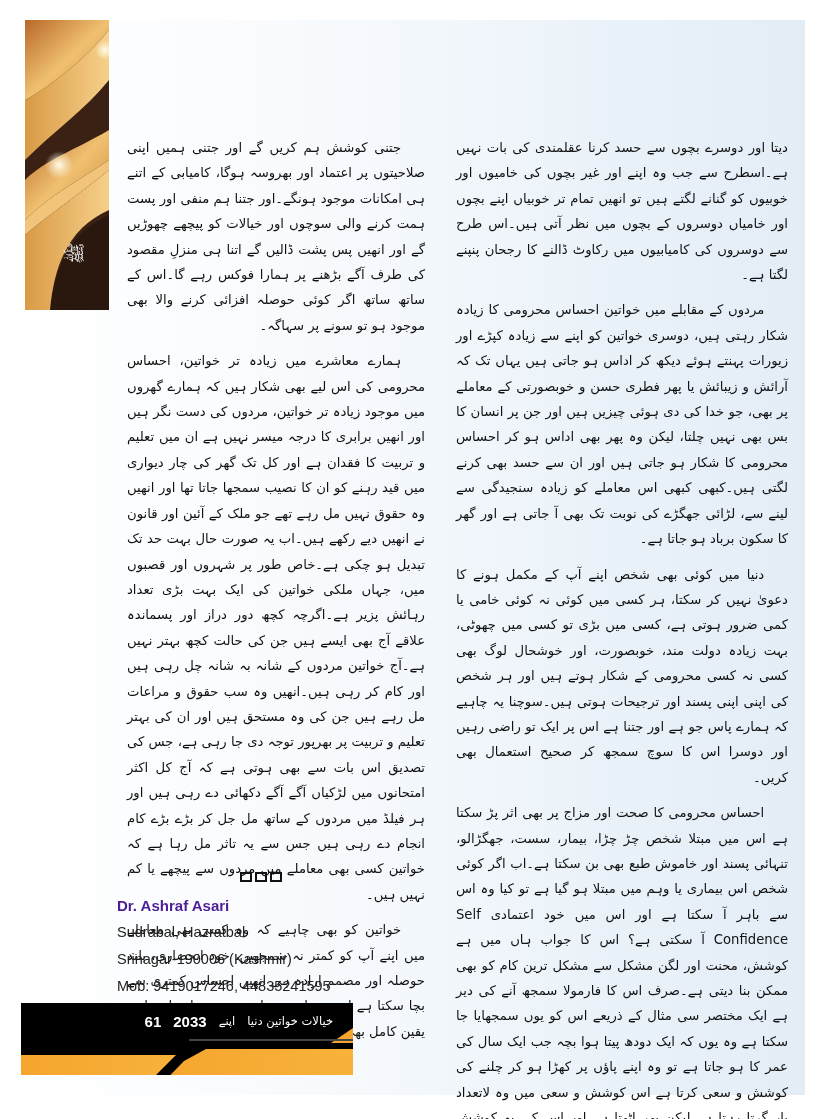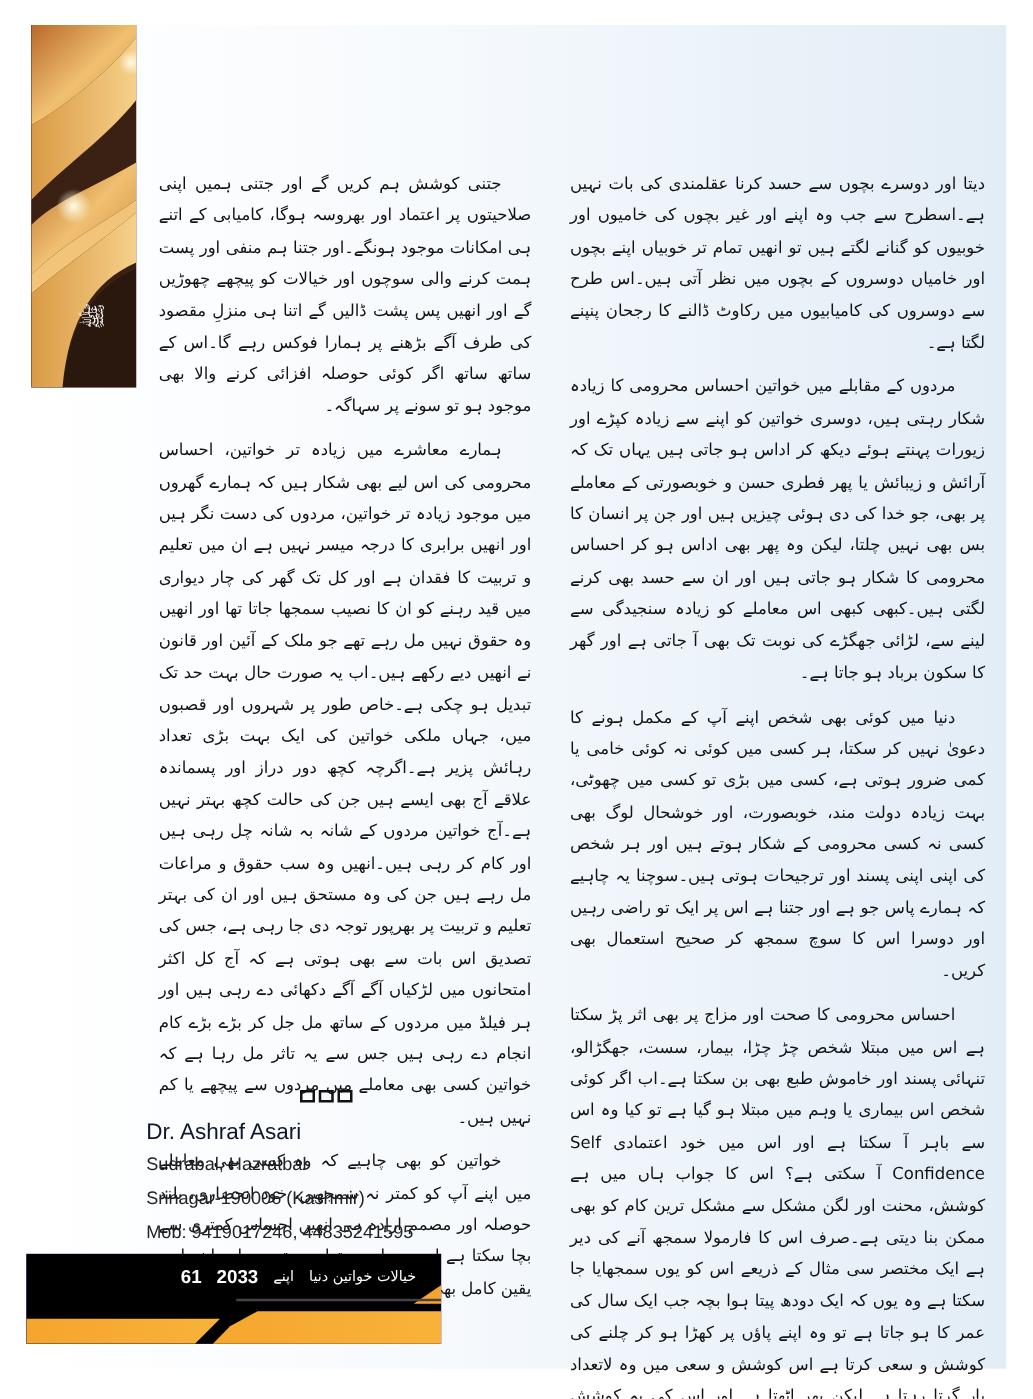--- a/index.html
+++ b/index.html
@@ -17,23 +17,23 @@
   .col p { margin:10px; text-indent:1.8em; }
   .col p.noindent { text-indent:0; }
   .col-right { left:446px; top:125px; width:352px; }
   .col-left  { left:117px; top:125px; width:318px; }
 
   .ornament { position:absolute; left:240px; top:872px; display:flex; gap:3px; }
   .ornament span { width:12px; height:10px; border:2px solid #111; box-sizing:border-box; display:block; }
 
   .byline { position:absolute; left:117px; top:892px; font-family:"Liberation Sans", sans-serif;
             font-size:14.5px; color:#222; line-height:27px; }
-  .byline .name { font-weight:normal; font-size:18px; color:#0f172a; }
+  .byline .name { font-weight:bold; font-size:15px; color:#4c1d95; }
 
-  .footer { position:absolute; left:21px; top:1003px; width:332px; height:72px; overflow:hidden; background:#4c1d95; }
+  .footer { position:absolute; left:21px; top:1003px; width:332px; height:72px; overflow:hidden; background:#6d28d9; }
   .footer svg { position:absolute; left:0; top:0; width:332px; height:94px; }
   .footer-text { position:absolute; right:20px; top:3px; height:30px; display:flex; align-items:center; gap:12px;
                  color:#fff; direction:ltr; }
   .footer-text .num { font-family:"Liberation Sans", sans-serif; font-weight:bold; font-size:15px; }
   .footer-text .ur { font-family:"DejaVu Sans", sans-serif; font-size:11.5px; direction:rtl; }
 </style>
 </head>
 <body>
 
 <div class="panel"></div>

